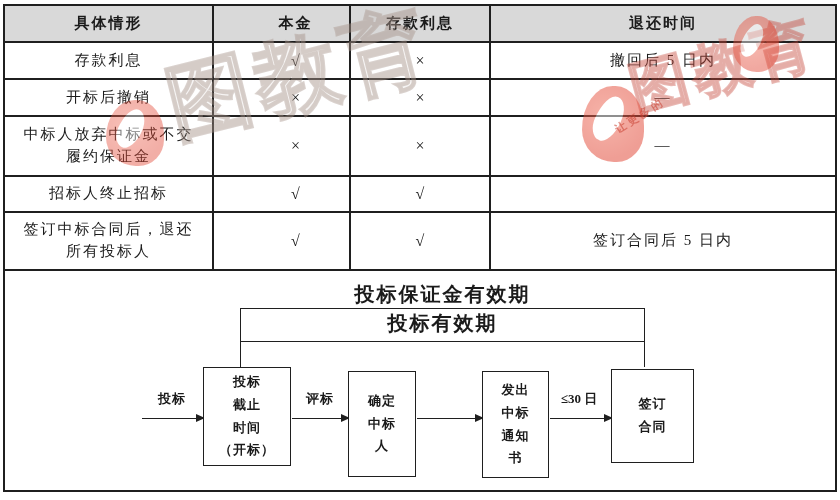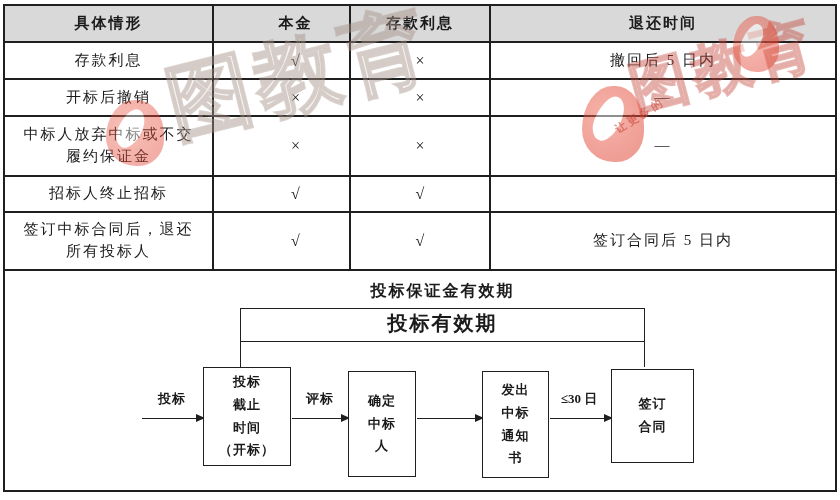--- a/index.html
+++ b/index.html
@@ -28,21 +28,21 @@
   .ml { white-space:pre-line; }
   .mark { font-size:16px; letter-spacing:0; }
 
   .h37 { height:37px; } .h36 { height:36px; } .h60 { height:60px; } .h58 { height:58px; }
 
   
   .diagram { position:relative; flex:1; background:#fff; }
 
   .dg-title {
     position:absolute; left:235px; top:10px; width:405px; text-align:center;
-    font-size:16px; font-weight:bold; letter-spacing:2px;
+    font-size:20px; font-weight:bold; letter-spacing:2px;
   }
   .bracket {
     position:absolute; left:235px; top:37px; width:405px; height:59px;
     border-left:1.5px solid #1f1f1f; border-right:1.5px solid #1f1f1f;
     border-top:1.5px solid #1f1f1f;
   }
   .bracket-bottom {
     position:absolute; left:235px; top:70px; width:405px; height:0;
     border-top:1.5px solid #1f1f1f;
   }

